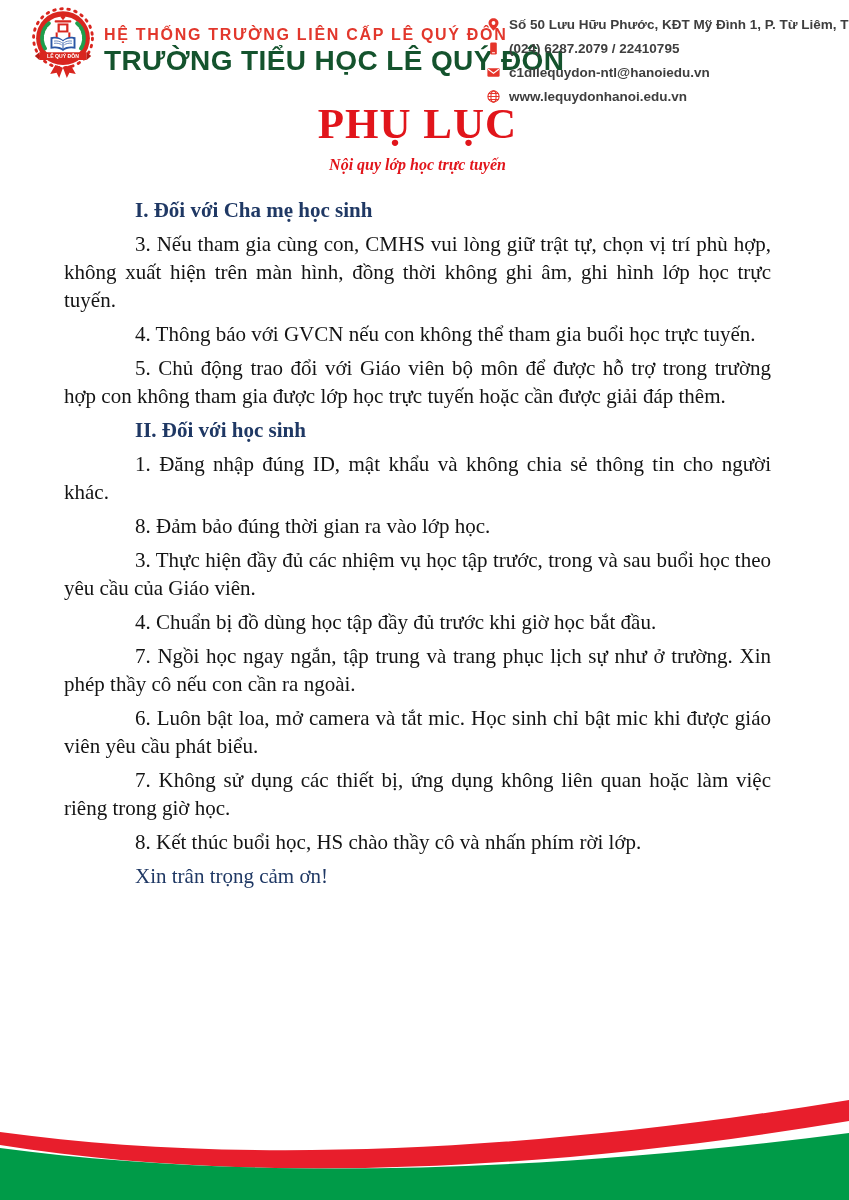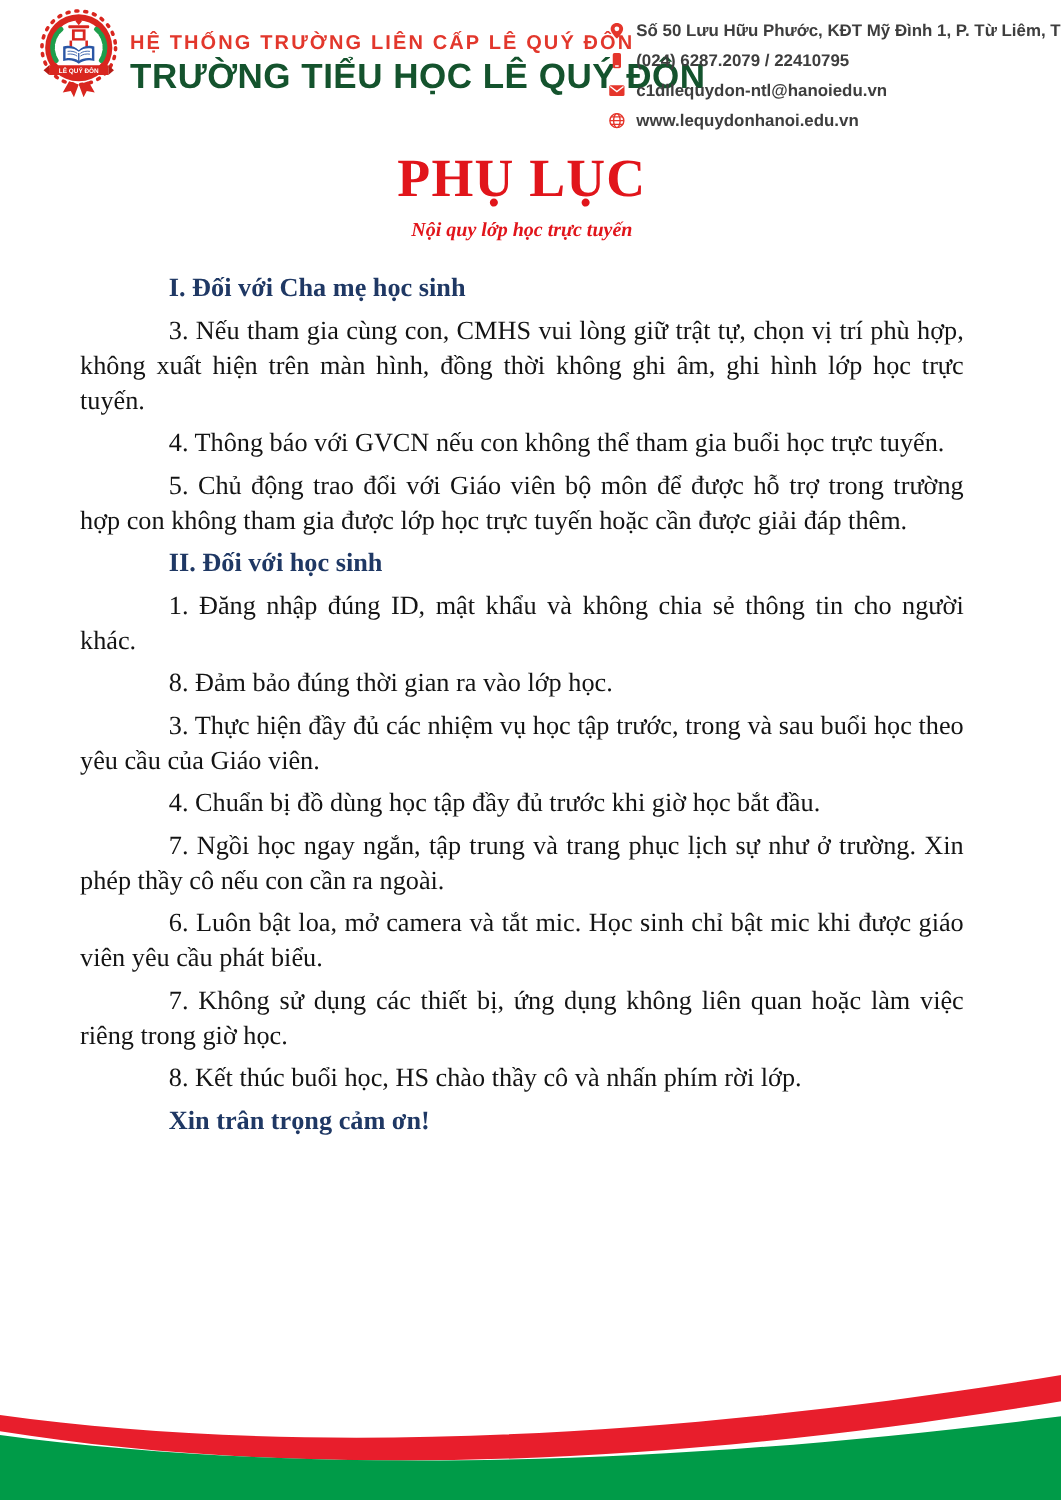--- a/index.html
+++ b/index.html
@@ -23,35 +23,35 @@
   .contact{
     position:absolute;left:486px;top:12px;
     font-family:"Liberation Sans",sans-serif;font-size:13.5px;font-weight:bold;color:#3e3e3e;
   }
   .c-row{display:flex;align-items:center;height:24px;}
   .c-icon{width:14px;height:14px;flex:none;margin-right:9px;display:flex;align-items:center;justify-content:center;}
   .c-icon svg{width:13px;height:13px;display:block;}
   .c-text{white-space:nowrap;}
   
   .doc{
-    position:absolute;left:64px;top:120px;width:707px;
+    position:absolute;left:64px;top:100px;width:707px;
     color:#141414;font-size:21px;line-height:28px;text-align:justify;
   }
   .doc-title{
     margin:0;text-align:center;font-size:43px;line-height:48px;
     color:#e1151b;font-weight:bold;letter-spacing:1px;
   }
   .doc-subtitle{
     margin:3px 0 0 0;text-align:center;font-size:16px;line-height:28px;
     color:#e1151b;font-weight:bold;font-style:italic;
   }
   .doc-text{margin-top:17px;}
   p.para{margin:0 0 6px 0;text-indent:71px;}
   p.sec-heading{margin:0 0 6px 0;text-indent:71px;font-weight:bold;color:#1f3864;text-align:left;}
-  p.closing{margin:0;text-indent:71px;font-weight:bold;color:#1f3864;text-align:left;}
+  p.closing{margin:0;text-indent:71px;font-weight:normal;color:#1f3864;text-align:left;}
   
   .footer{position:absolute;left:0;bottom:0;width:849px;height:150px;}
   .footer svg{position:absolute;left:0;bottom:0;width:849px;height:150px;display:block;}
 </style>
 </head>
 <body>
 
 <div class="letterhead">
 
   <div class="logo">

